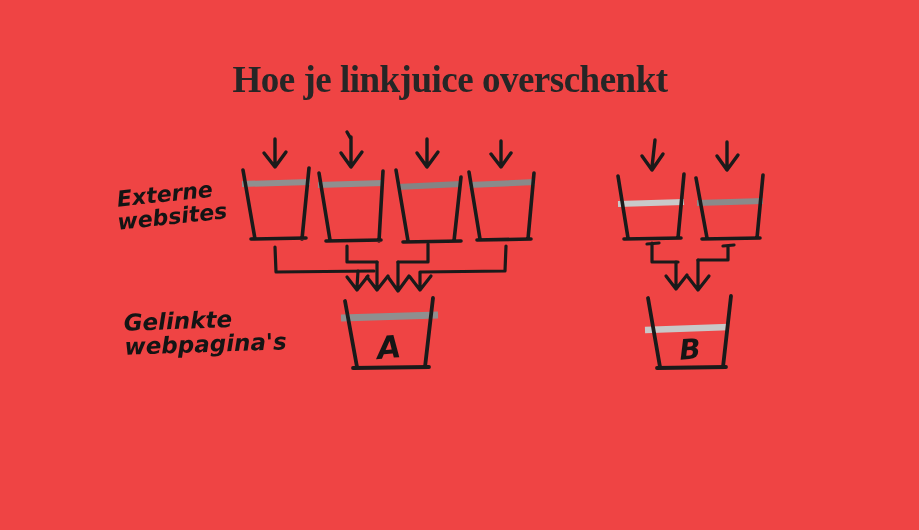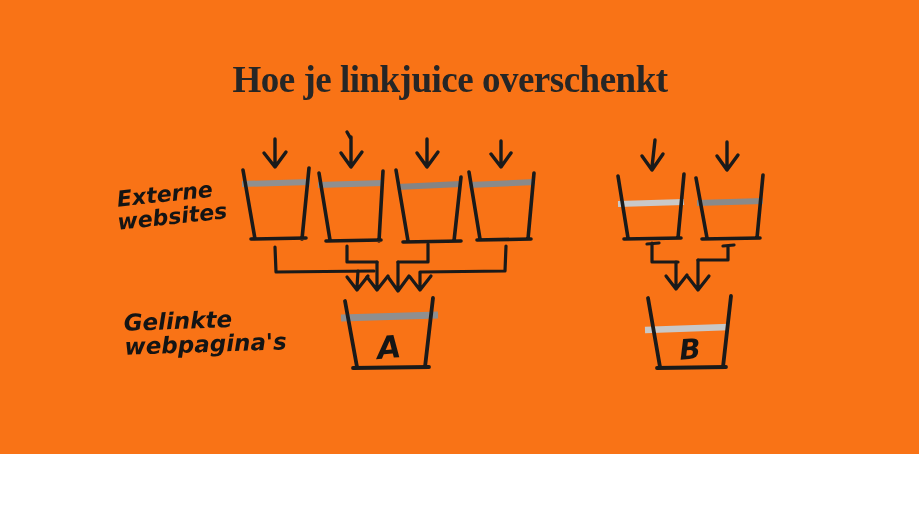--- a/index.html
+++ b/index.html
@@ -1,19 +1,19 @@
 <!DOCTYPE html>
 <html><head>
 <meta charset="utf-8">
 <style>
   html,body{margin:0;padding:0;background:#ffffff;}
   .stage{
     position:relative;
-    width:919px;height:454px;
-    background:#f97316;
+    width:919px;height:530px;
+    background:#ef4444;
     overflow:hidden;
     font-family:"DejaVu Sans",sans-serif;
   }
   .title{
     position:absolute;
     top:58px;left:0;width:900px;
     text-align:center;
     font-family:"Liberation Serif",serif;
     font-weight:bold;
     font-size:37px;

